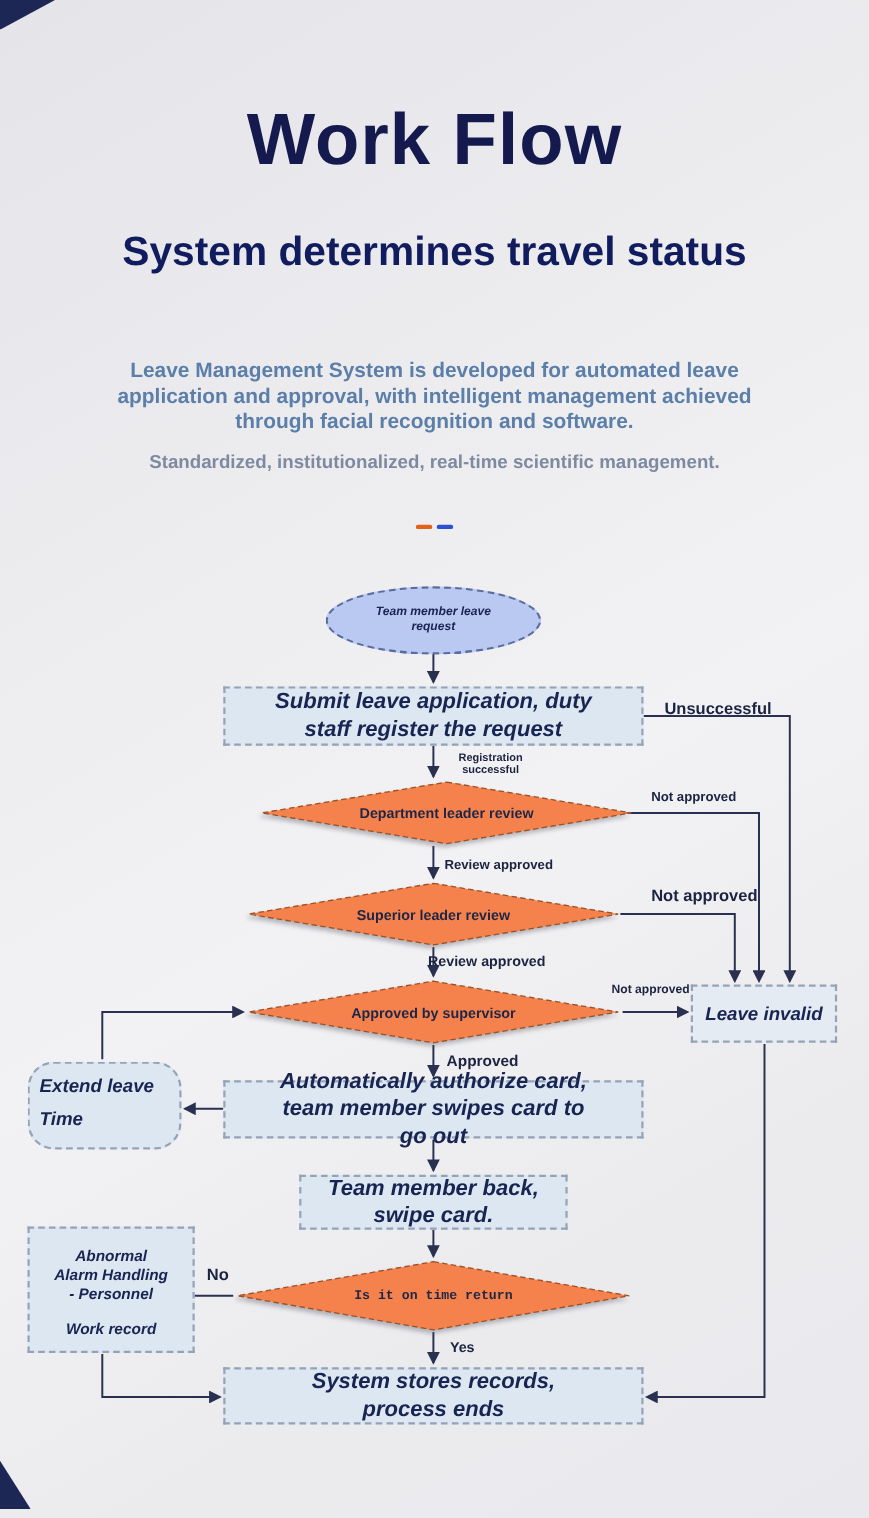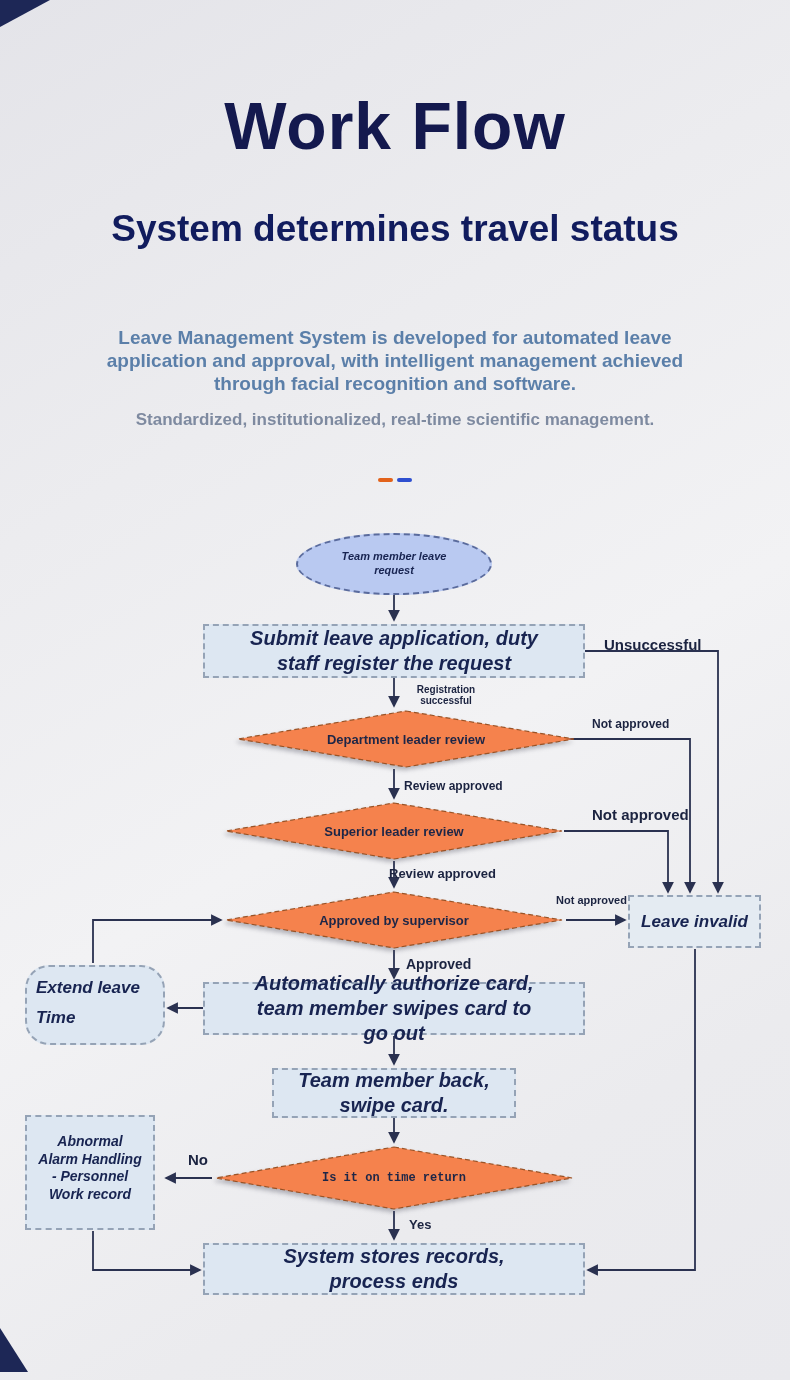--- a/index.html
+++ b/index.html
@@ -30,21 +30,21 @@
   .node { position:absolute; box-sizing:border-box; display:flex; align-items:center; justify-content:center;
           text-align:center; background:#dde7f2; border:2px dashed #95a3b6; color:#182451;
           font-weight:bold; z-index:2; line-height:1.25;font-style:italic; }
   .ellipse { background:#b9c9f1; border:2px dashed #5a6b9d; border-radius:50%; font-size:11px; padding:0 26px; }
   .rect { font-size:20px; padding:0 45px; }
   .rect-small { font-size:20px; padding:12px 12px; }
   .invalid { font-size:17px; background:#e4ebf2; }
   .extendbox { font-size:17px; flex-direction:column; align-items:flex-start; justify-content:flex-start;
                padding:10px 0 0 9px; gap:9px;border-radius:24px; }
   .abnormalbox { font-size:14px; flex-direction:column; justify-content:flex-start; padding-top:16px; }
-  .abnormalbox .gap { }
+  .abnormalbox .gap { margin-top:14px; }
 
   .diamond { position:absolute; z-index:2; display:flex; align-items:center; justify-content:center;
              color:#1d2647; font-weight:bold; text-align:center; }
   .diamond svg { position:absolute; inset:0; width:100%; height:100%;
                  filter:drop-shadow(-2px 3px 2px rgba(80,80,95,.38)); }
   .diamond span { position:relative; z-index:1; }
   .d-sm { font-size:13px; }
   .d-lg { font-size:12px;font-family:Liberation Mono, monospace; }
 
   .lbl { position:absolute; z-index:3; color:#1b2340; font-weight:bold; white-space:nowrap; }
@@ -143,21 +143,21 @@
     <span>Team member back, swipe card.</span>
   </div>
 
   <div class="diamond d-lg" style="left:214px;top:1146px;width:360px;height:64px;">
     <svg viewBox="0 0 360 64" preserveAspectRatio="none">
       <polygon points="180,1 358,32 180,63 2,32" fill="#f5824d" stroke="#9a5326" stroke-width="1.2" stroke-dasharray="5 3"></polygon>
     </svg>
     <span>Is it on time return</span>
   </div>
 
-  <div class="node abnormalbox" style="left:25px;top:1115px;width:130px;height:115px;">
+  <div class="node abnormalbox" style="left:25px;top:1115px;width:152px;height:115px;">
     <span>Abnormal</span>
     <span>Alarm Handling</span>
     <span>- Personnel</span>
     <span class="gap">Work record</span>
   </div>
 
   <div class="node rect" style="left:203px;top:1243px;width:382px;height:52px;">
     <span>System stores records, process ends</span>
   </div>
 

